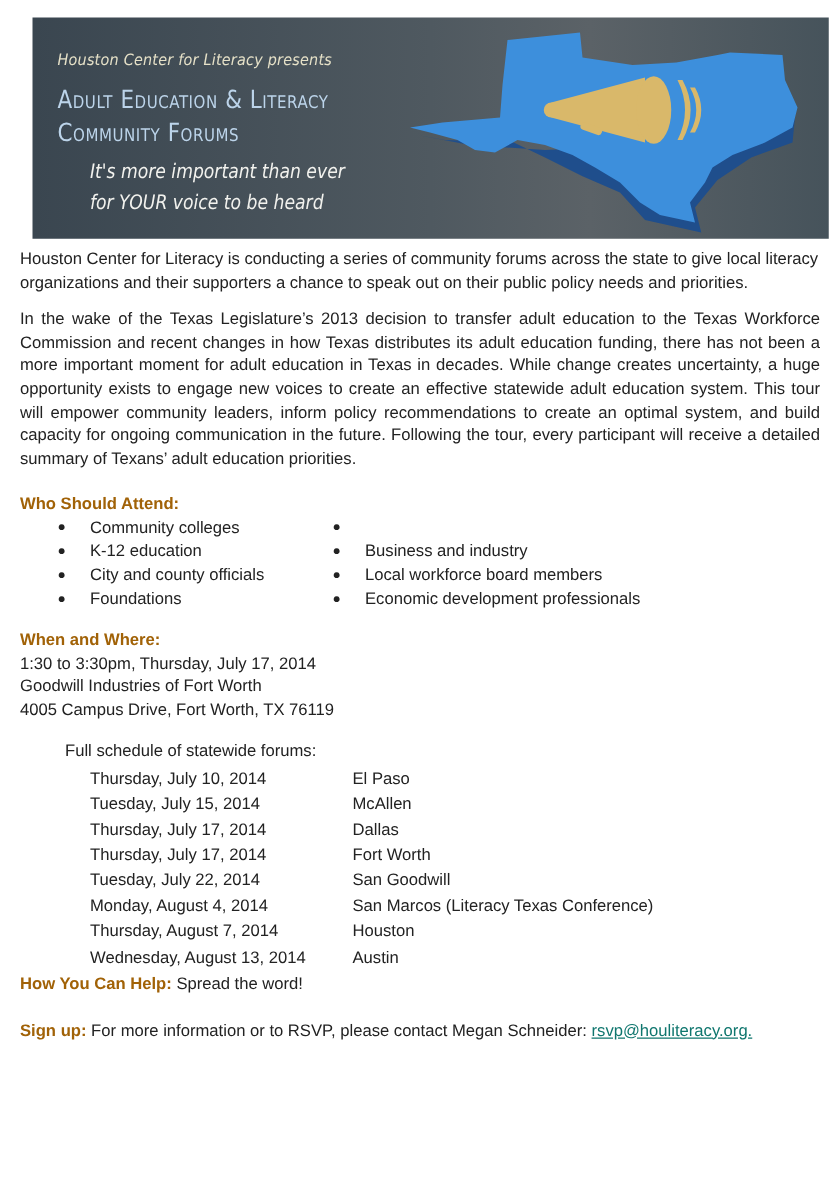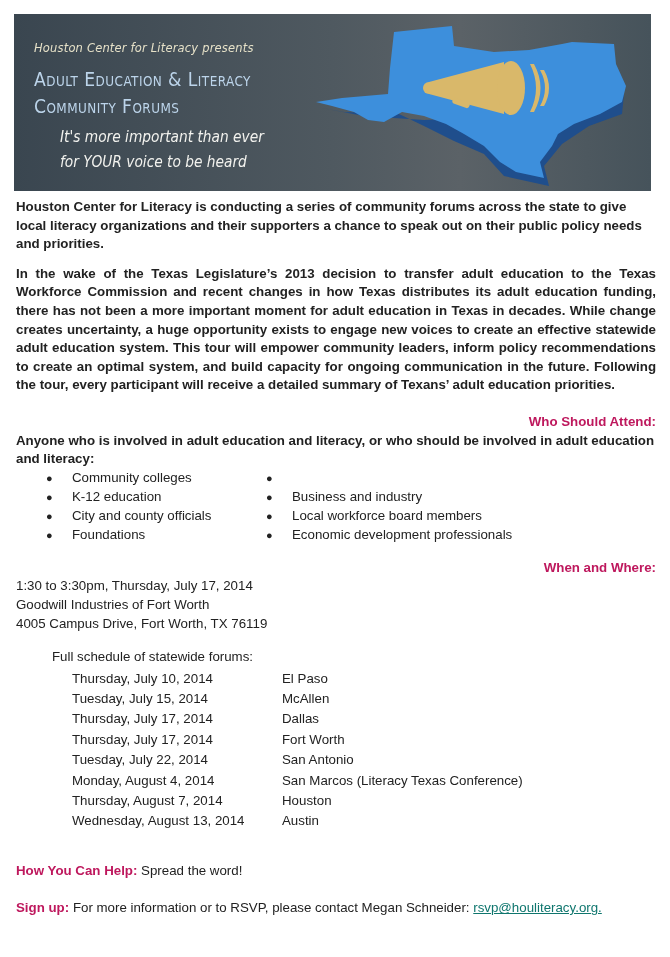--- a/index.html
+++ b/index.html
@@ -1,21 +1,21 @@
 <!DOCTYPE html>
 <html><head>
   <meta charset="utf-8">
   <style>
     html, body { margin: 0; padding: 0; background: #ffffff; }
     body {
       width: 670px; height: 957px; position: relative; overflow: hidden;
       font-family: "Liberation Sans", sans-serif; color: #222222;
     }
     .banner {
-      position: absolute; left: 14px; top: 14px; width: 637px; height: 177px;
+      position: absolute; left: 26px; top: 14px; width: 637px; height: 177px;
       background: linear-gradient(90deg, #3a4650 0%, #4f5960 50%, #5b6267 70%, #46535b 100%);
       overflow: hidden;
     }
     .banner .presents {
       position: absolute; left: 20px; top: 26px;
       font-family: "DejaVu Sans", sans-serif; font-style: italic; font-size: 12.5px;
       color: #e6e1c8; letter-spacing: 0.2px; transform: scaleX(0.92); transform-origin: left;
     }
     .banner .title {
       position: absolute; left: 20px; top: 52px;
@@ -27,37 +27,37 @@
       position: absolute; left: 46px; top: 110px;
       font-family: "DejaVu Sans", sans-serif; font-style: italic; font-size: 16px; line-height: 25px;
       color: #f2f2ee; transform: scaleX(0.86); transform-origin: left; white-space: nowrap;
     }
     .banner svg.texas { position: absolute; left: 290px; top: 2px; }
 
     .content {
       position: absolute; left: 16px; top: 198px; width: 640px;
       font-size: 13.3px; line-height: 18.6px; color: #222;
     }
-    .content p { margin: 0; font-weight: bold; }
+    .content p { margin: 0; }
     .p1 { margin-bottom: 11px !important; }
     .p2 { text-align: justify; margin-bottom: 18px !important; }
-    .heading { color: #be185d; font-weight: bold; text-align: right; }
+    .heading { color: #a16207; font-weight: bold; }
     .attend-intro { margin: 0; }
     .bullets {
       display: grid; grid-template-columns: 220px 300px; column-gap: 0;
       margin: 0 0 14px 30px; padding: 0;
     }
     .bullets .bul { display: flex; align-items: center; height: 19px; }
     .bullets .dot { width: 26px; font-size: 11px; color: #222; }
     .where { margin-bottom: 15px; }
     .schedule-title { margin-bottom: 2px; margin-left: 36px; }
     .schedule { margin-left: 56px; }
     .schedule .row { display: flex; height: 20.4px; align-items: center; }
     .schedule .date { width: 210px; }
-    .help { margin-top: 30px; }
+    .help { margin-top: 2px; }
     .signup { margin-top: 19px; }
     .email { color: #0f766e; text-decoration: underline; }
   </style>
 </head>
 <body>
 
 <div class="banner">
   <div class="presents">Houston Center for Literacy presents</div>
   <div class="title">
     <div>Adult Education &amp; Literacy</div>
@@ -83,21 +83,20 @@
     </g>
   </svg>
 </div>
 
 <div class="content">
   <p class="p1">Houston Center for Literacy is conducting a series of community forums across the state to give local literacy organizations and their supporters a chance to speak out on their public policy needs and priorities.</p>
   <p class="p2">In the wake of the Texas Legislature’s 2013 decision to transfer adult education to the Texas Workforce Commission and recent changes in how Texas distributes its adult education funding, there has not been a more important moment for adult education in Texas in decades.  While change creates uncertainty, a huge opportunity exists to engage new voices to create an effective statewide adult education system. This tour will empower community leaders, inform policy recommendations to create an optimal system, and build capacity for ongoing communication in the future. Following the tour, every participant will receive a detailed summary of Texans’ adult education priorities.</p>
 
   <div>
     <div class="heading">Who Should Attend:</div>
-    <p class="attend-intro">Anyone who is involved in adult education and literacy, or who should be involved in adult education and literacy:</p>
     <div class="bullets">
       <div class="bul">
           <span class="dot">●</span>
           <span>Community colleges</span>
         </div>
       <div class="bul">
           <span class="dot">●</span>
         </div>
       <div class="bul">
           <span class="dot">●</span>
@@ -147,21 +146,21 @@
       <div class="row">
           <span class="date">Thursday, July 17, 2014</span>
           <span>Dallas</span>
         </div>
       <div class="row">
           <span class="date">Thursday, July 17, 2014</span>
           <span>Fort Worth</span>
         </div>
       <div class="row">
           <span class="date">Tuesday, July 22, 2014</span>
-          <span>San Antonio</span>
+          <span>San Goodwill</span>
         </div>
       <div class="row">
           <span class="date">Monday, August 4, 2014</span>
           <span>San Marcos (Literacy Texas Conference)</span>
         </div>
       <div class="row">
           <span class="date">Thursday, August 7, 2014</span>
           <span>Houston</span>
         </div>
       <div class="row">

